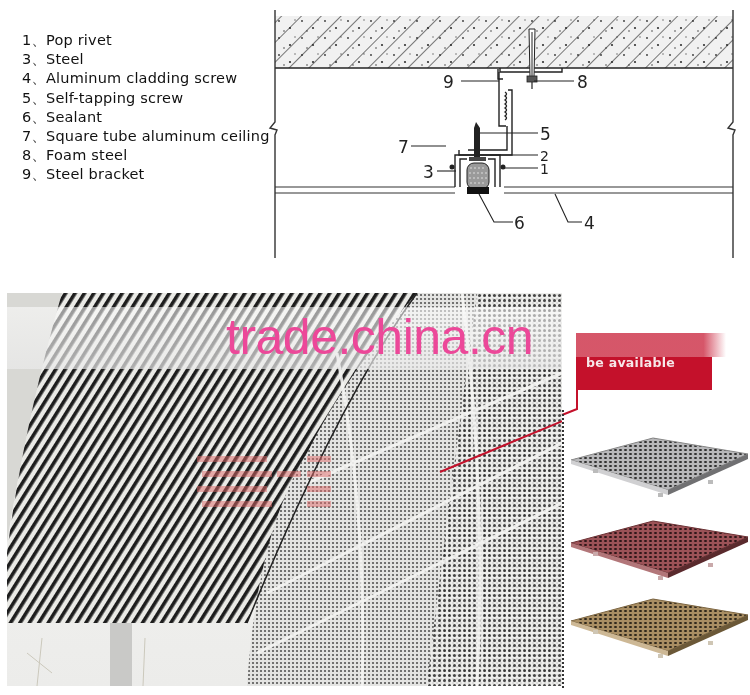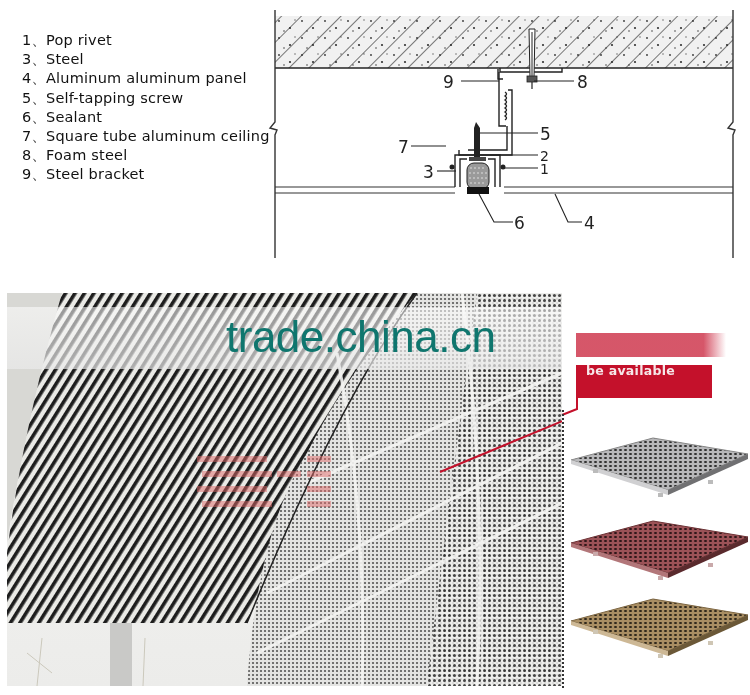--- a/index.html
+++ b/index.html
@@ -7,38 +7,38 @@
          font-family:"DejaVu Sans", sans-serif; }
   .legend { position:absolute; left:14px; top:31px;margin-left:8px; }
   .legend-item { font-size:14.5px; line-height:19.2px; color:#111; white-space:nowrap; letter-spacing:0.2px; }
   .legend-item .num { display:inline-block; width:24px; }
   .diagram { position:absolute; left:0; top:0; width:750px; height:270px; }
   .photo { position:absolute; left:7px; top:293px; width:555px; height:393px; overflow:hidden; background:#d9d9d6; }
   .photo svg { display:block; }
   .watermark { position:absolute; left:7px; top:307px; width:555px; height:62px;
                background:linear-gradient(to bottom, rgba(255,255,255,0.55), rgba(235,235,235,0.7)); }
   .watermark-text { position:absolute; left:226px; top:309px; font-family:"Liberation Sans", sans-serif;
-                    font-size:44px; color:#0f766e; letter-spacing:-0.5px; line-height:56px; }
+                    font-size:50px; color:#ec4899; letter-spacing:-0.5px; line-height:56px; }
   .tag { position:absolute; left:576px; top:333px; width:136px; height:57px; }
   .tag-fade { position:absolute; left:0; top:0; width:150px; height:24px;
               background:linear-gradient(to right, rgba(200,30,55,0.75), rgba(200,30,55,0.75) 85%, rgba(200,30,55,0)); }
-  .tag-body { position:absolute; left:0; top:24px; width:136px; height:33px; background:#c4112b;margin-top:8px; }
+  .tag-body { position:absolute; left:0; top:24px; width:136px; height:33px; background:#c4112b; }
   .tag-text { position:absolute; left:10px; top:-2px; color:#f6e6e8; font-weight:bold; font-size:12.5px;
               font-family:"DejaVu Sans", sans-serif; letter-spacing:0.3px; }
   .dots-border { position:absolute; left:562px; top:410px; width:2px; height:280px;
                  background:repeating-linear-gradient(to bottom,#333 0 2px, transparent 2px 4px); }
   .product { position:absolute; }
 </style>
 </head>
 <body>
 
 <div class="legend">
   <div class="legend-item"><span class="num">1、</span><span>Pop rivet</span></div>
   <div class="legend-item"><span class="num">3、</span><span>Steel</span></div>
-  <div class="legend-item"><span class="num">4、</span><span>Aluminum aluminum panel</span></div>
+  <div class="legend-item"><span class="num">4、</span><span>Aluminum cladding screw</span></div>
   <div class="legend-item"><span class="num">5、</span><span>Self-tapping screw</span></div>
   <div class="legend-item"><span class="num">6、</span><span>Sealant</span></div>
   <div class="legend-item"><span class="num">7、</span><span>Square tube aluminum ceiling</span></div>
   <div class="legend-item"><span class="num">8、</span><span>Foam steel</span></div>
   <div class="legend-item"><span class="num">9、</span><span>Steel bracket</span></div>
 </div>
 
 <svg class="diagram" width="750" height="270" viewBox="0 0 750 270">
   <defs>
     <pattern id="hatch" patternUnits="userSpaceOnUse" width="14" height="14" patternTransform="rotate(45)">

